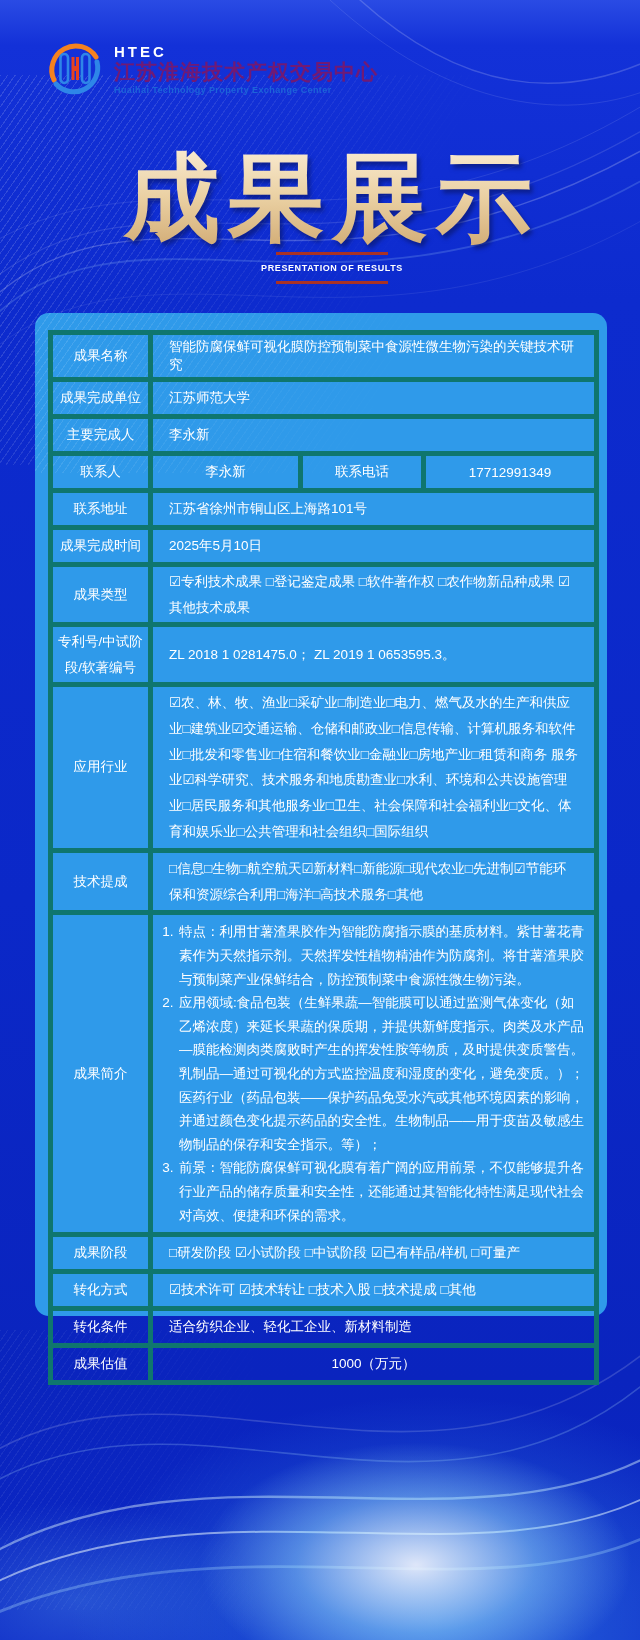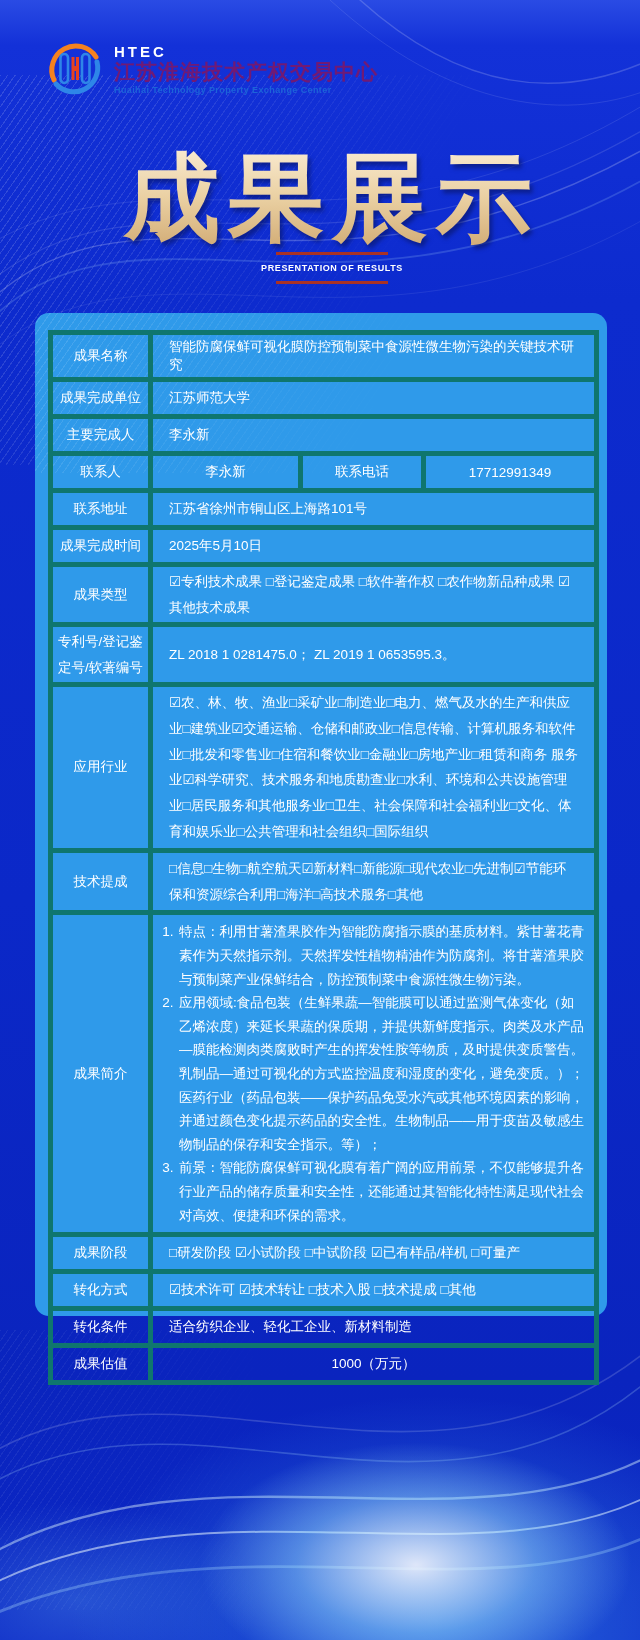--- a/index.html
+++ b/index.html
@@ -143,21 +143,21 @@
     </tr>
     <tr class="h1">
       <td class="lbl">成果完成时间</td>
       <td class="val" colspan="3">2025年5月10日</td>
     </tr>
     <tr class="h2">
       <td class="lbl">成果类型</td>
       <td class="val" colspan="3">☑专利技术成果 □登记鉴定成果 □软件著作权 □农作物新品种成果 ☑其他技术成果</td>
     </tr>
     <tr class="h2">
-      <td class="lbl">专利号/登记鉴定号/软著编号</td>
+      <td class="lbl">专利号/中试阶段/软著编号</td>
       <td class="val" colspan="3">ZL 2018 1 0281475.0； ZL 2019 1 0653595.3。</td>
     </tr>
     <tr class="big">
       <td class="lbl">应用行业</td>
       <td class="val" colspan="3">☑农、林、牧、渔业□采矿业□制造业□电力、燃气及水的生产和供应业□建筑业☑交通运输、仓储和邮政业□信息传输、计算机服务和软件业□批发和零售业□住宿和餐饮业□金融业□房地产业□租赁和商务 服务业☑科学研究、技术服务和地质勘查业□水利、环境和公共设施管理业□居民服务和其他服务业□卫生、社会保障和社会福利业□文化、体育和娱乐业□公共管理和社会组织□国际组织</td>
     </tr>
     <tr class="big">
       <td class="lbl">技术提成</td>
       <td class="val" colspan="3">□信息□生物□航空航天☑新材料□新能源□现代农业□先进制☑节能环保和资源综合利用□海洋□高技术服务□其他</td>
     </tr>

